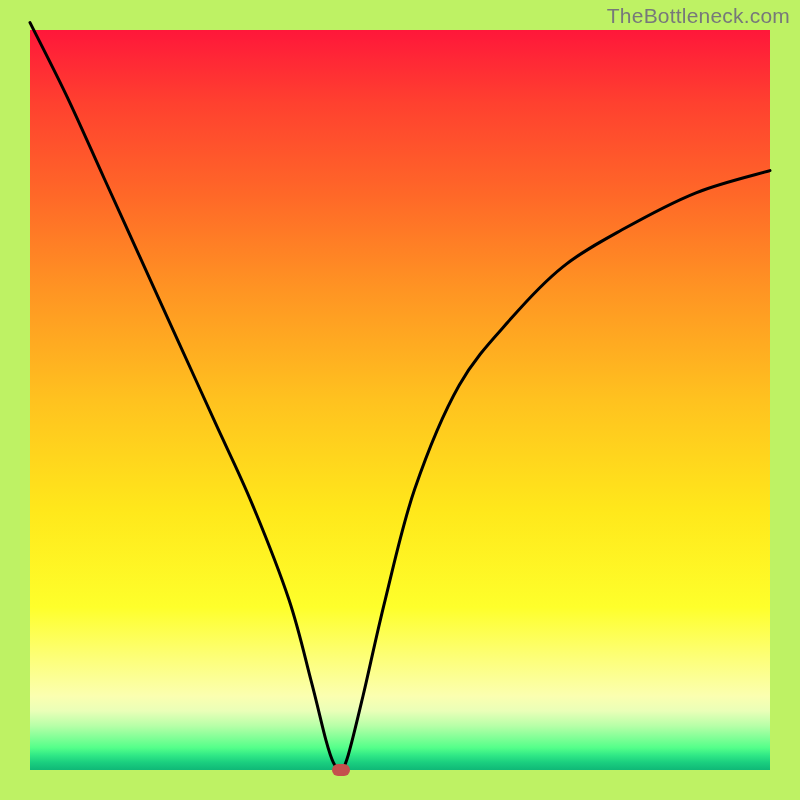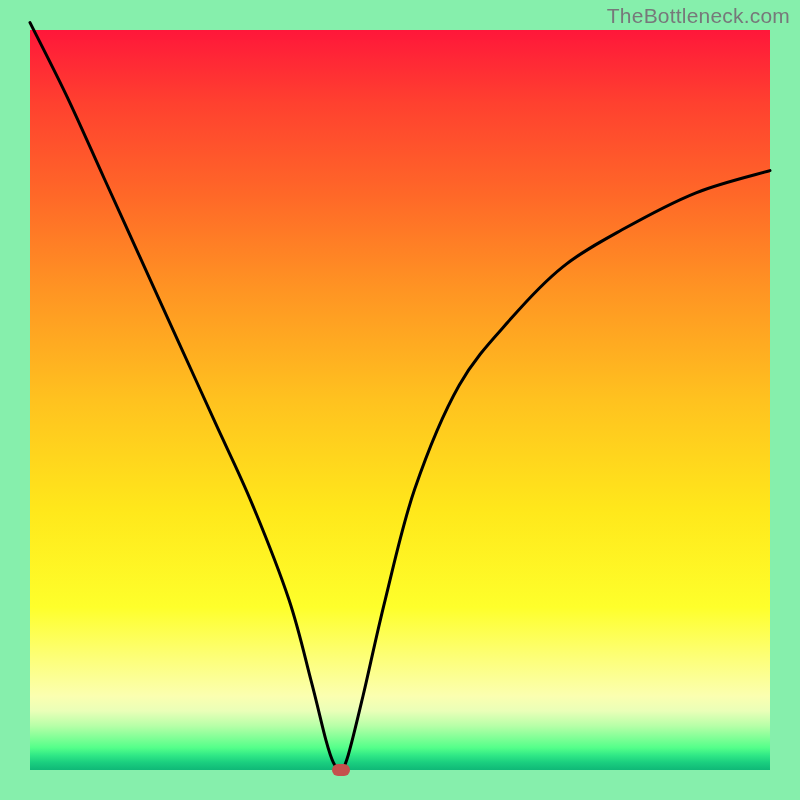--- a/index.html
+++ b/index.html
@@ -7,21 +7,21 @@
     padding: 0;
     width: 800px;
     height: 800px;
     background: #000000;
     overflow: hidden;
   }
   .frame {
     position: absolute;
     width: 800px;
     height: 800px;
-    background: #86efac;
+    background: #bef264;
   }
   .plot-area {
     position: absolute;
     left: 30px;
     top: 30px;
     width: 740px;
     height: 740px;
   }
   .gradient-bg {
     position: absolute;

